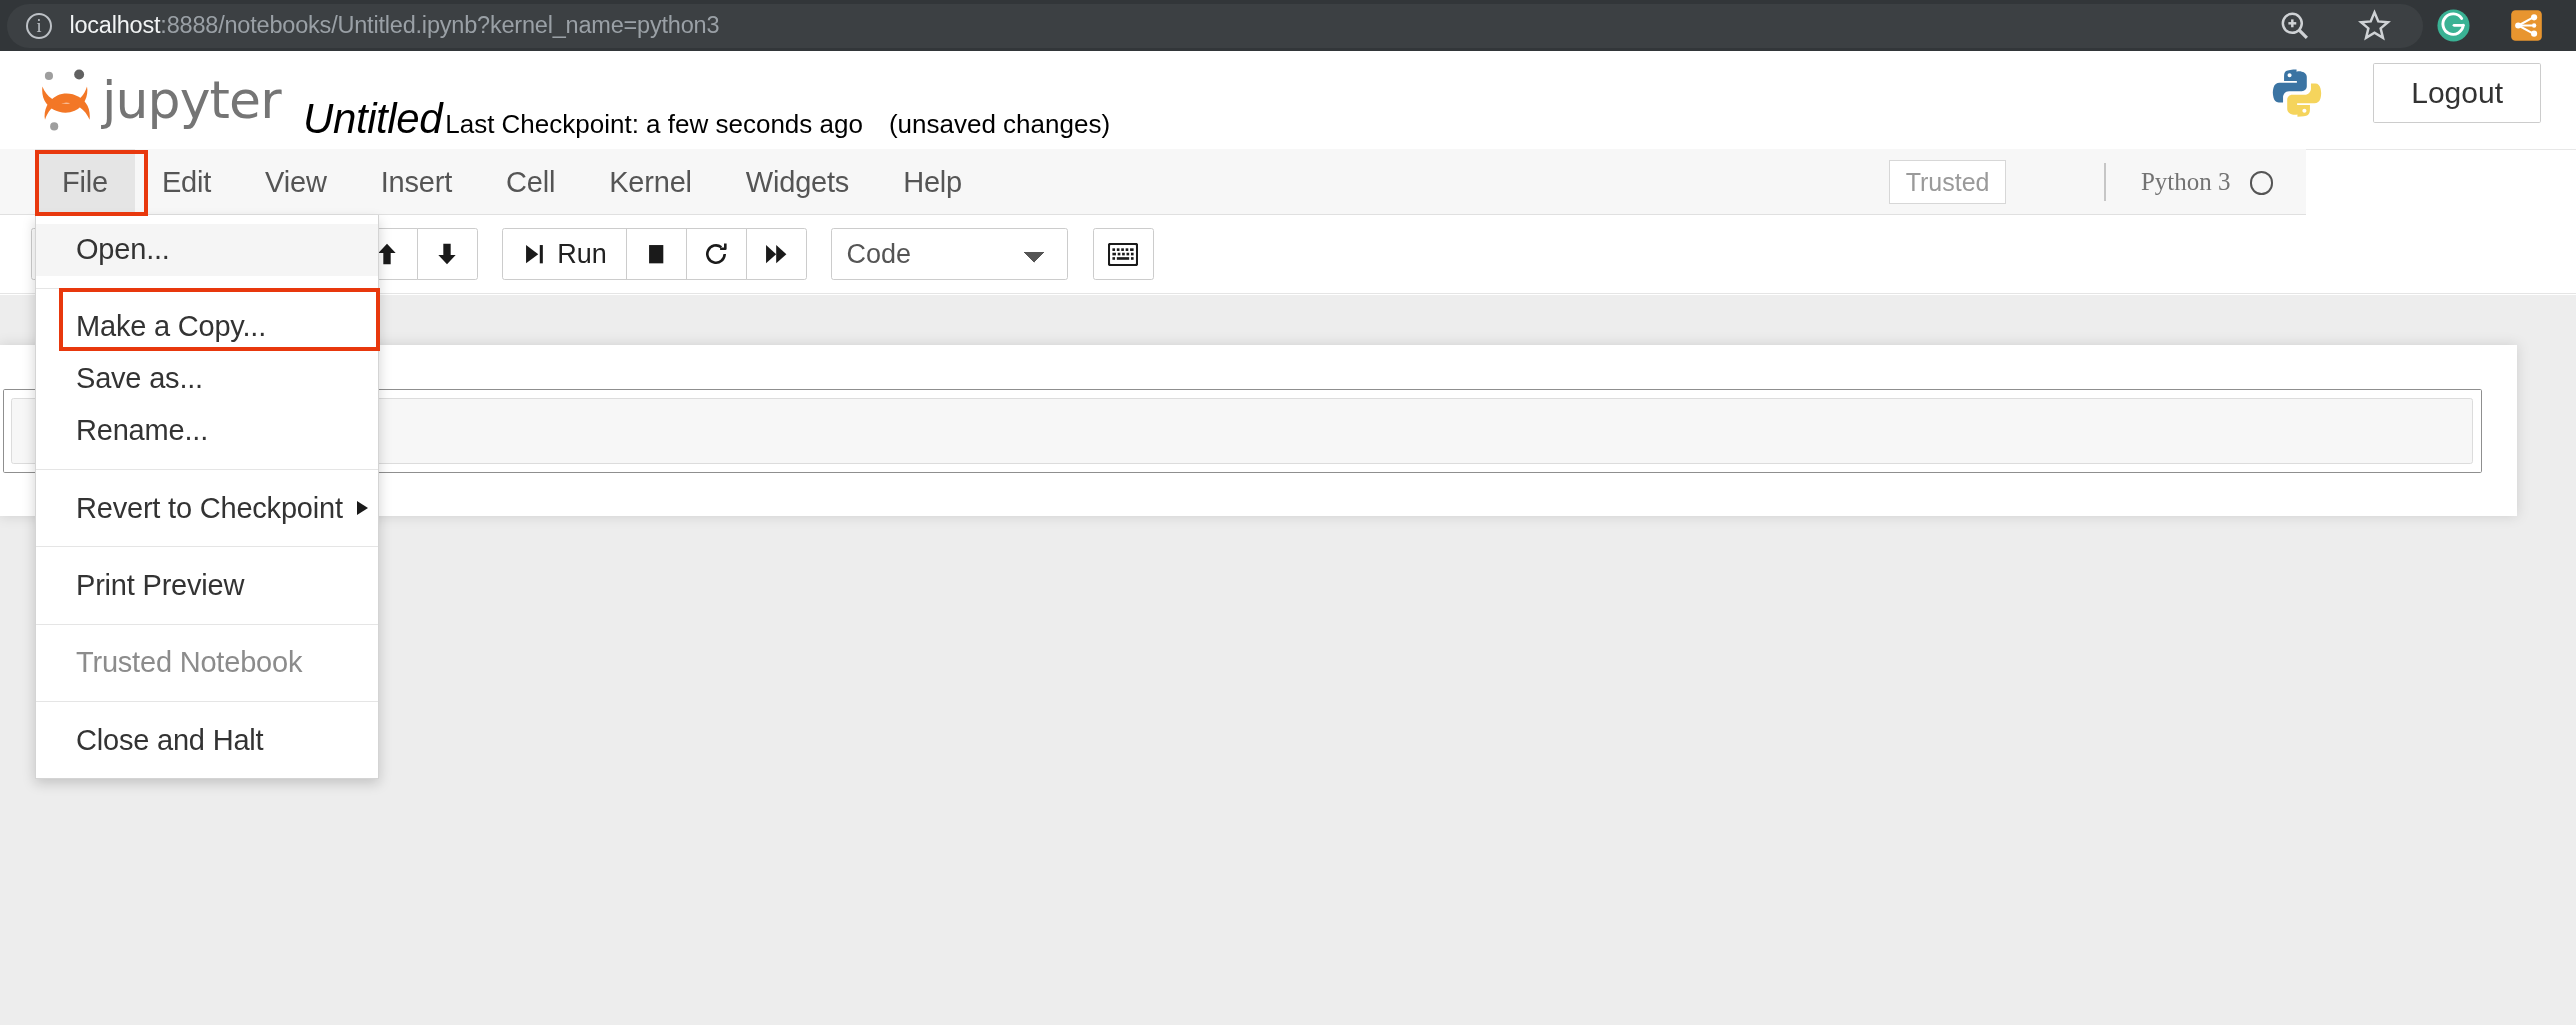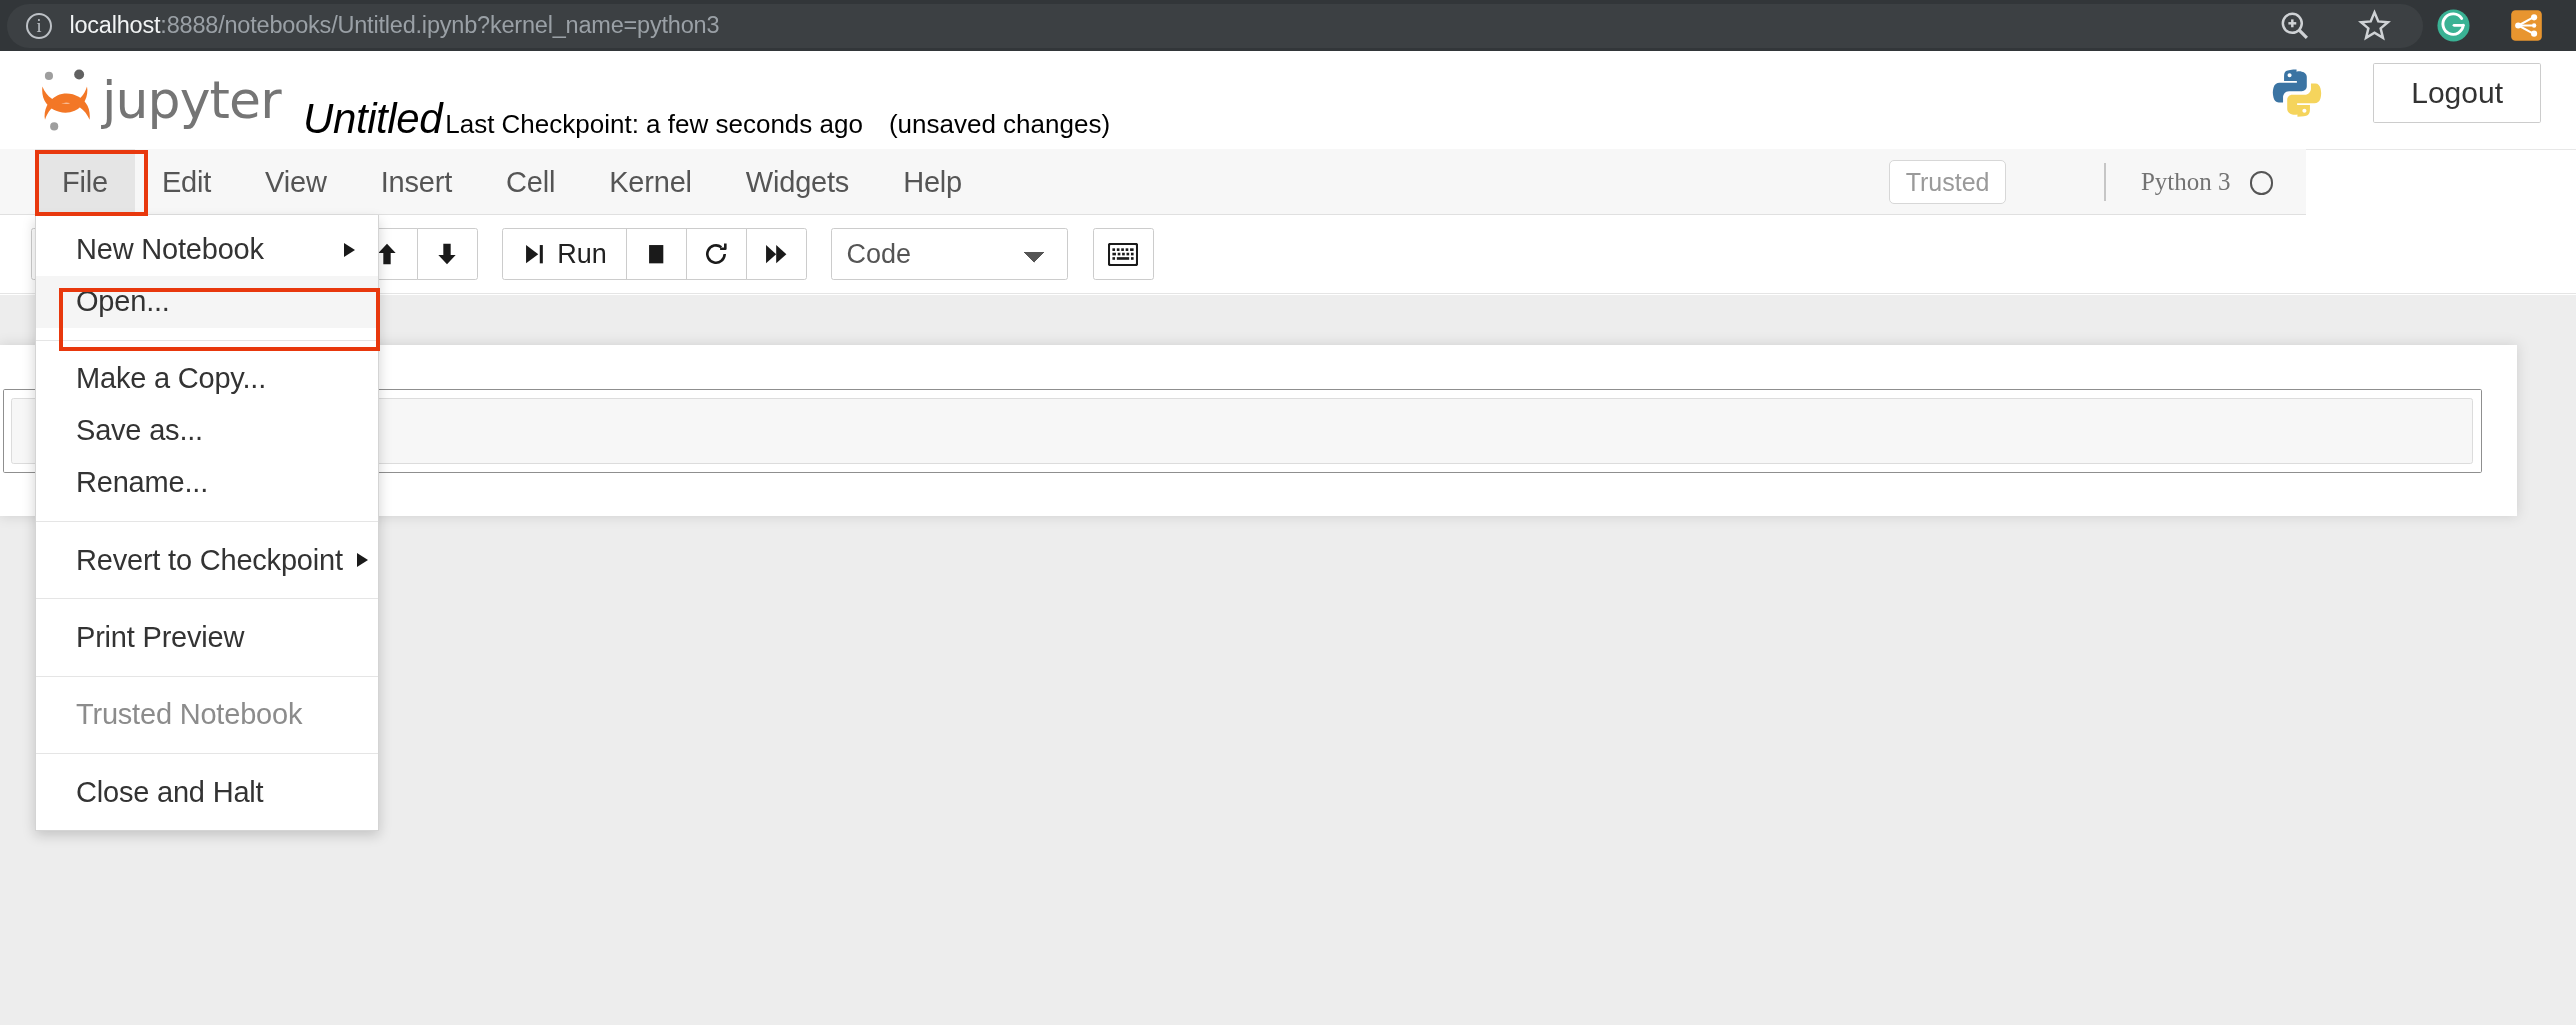--- a/index.html
+++ b/index.html
@@ -100,21 +100,21 @@
     letter-spacing: -0.2px;
   }
   .menu-item.active { background: #e5e5e5; color: #555; }
   .menubar-right {
     position: absolute; right: 33px; top: 0; height: 66px;
     display: flex; align-items: center;
   }
   .trusted-badge {
     border: 0.9px solid #d7d7d7; background: #fff;
     padding: 6.1px 15.7px; font-size: 25px; color: #9a9a9a;
-    border-radius: 5px; line-height: 1.2;
+    border-radius: 0; line-height: 1.2;
   }
   .kernel-sep {
     width: 1.7px; height: 38px; background: #c6c6c6; margin: 0 35px 0 98px;
   }
   .kernel-name { font-size: 25px; color: #737373; font-family: Liberation Serif, serif; }
   .kernel-circle {
     width: 23.5px; height: 23.5px; border: 2.6px solid #555;
     border-radius: 50%; margin-left: 19px; margin-top: 1.7px;
   }
 
@@ -440,24 +440,20 @@
 <div class="nb-body">
   <div class="nb-container">
     <div class="nb-cell">
       <div class="cell-input"></div>
     </div>
   </div>
 </div>
 
 <div class="dropdown">
 
-  <div class="dd-item">
-    <span>New Notebook</span>
-    <span class="caret-right"></span>
-  </div>
   <div class="dd-item hovered">
     <span>Open...</span>
   </div>
 
   <div class="dd-sep"></div>
 
   <div class="dd-item">
     <span>Make a Copy...</span>
   </div>
   <div class="dd-item">

